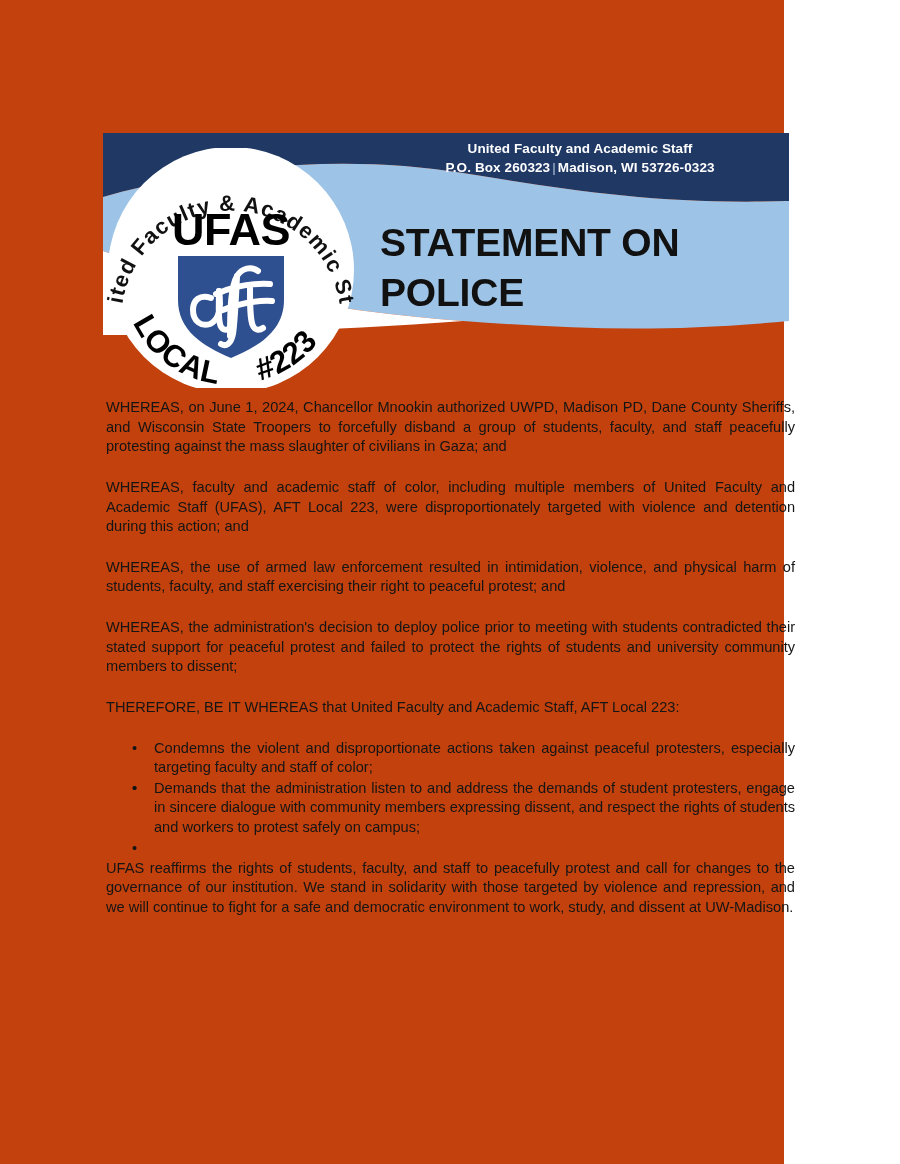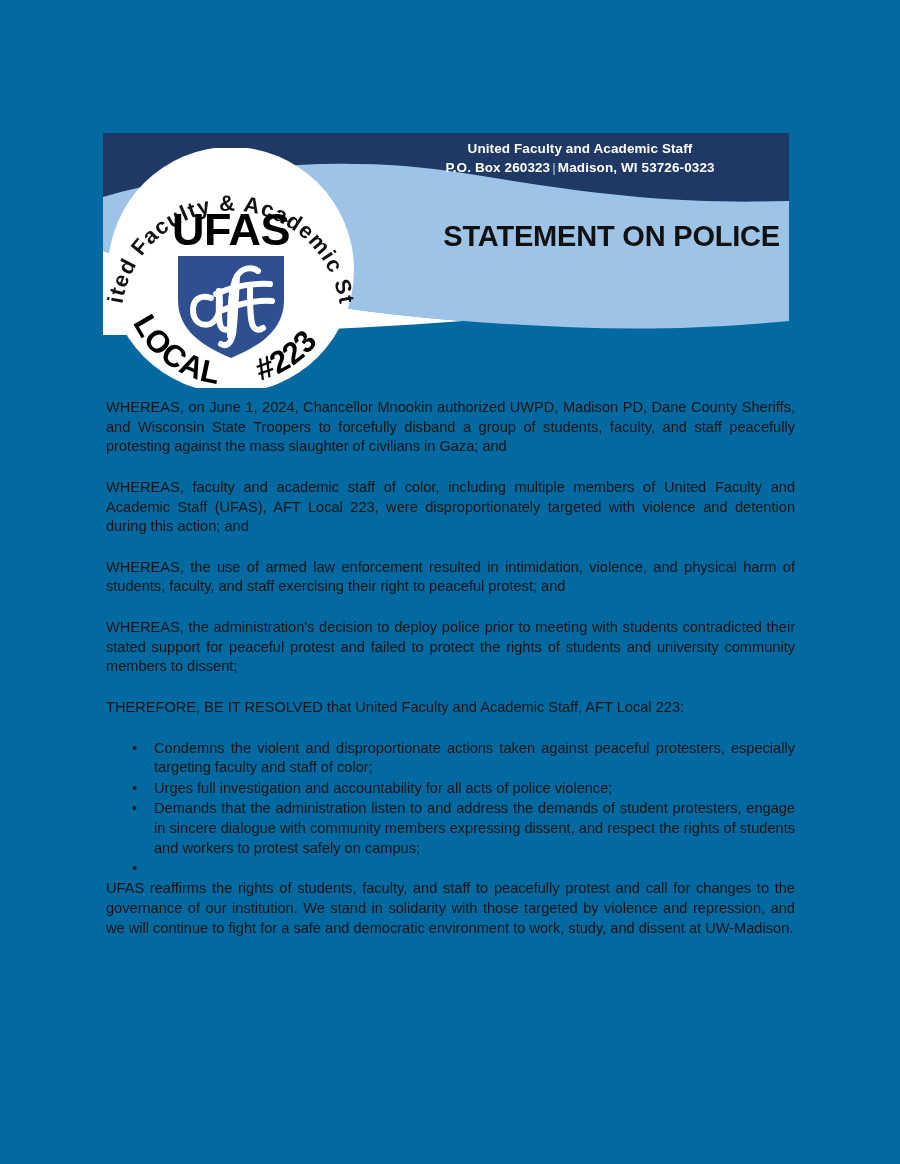--- a/index.html
+++ b/index.html
@@ -13,23 +13,23 @@
     position: relative;
     font-family: "Liberation Sans", sans-serif;
     color: #000000;
     overflow: hidden;
   }
 
   
   .page {
     position: absolute;
     left: 0; top: 0;
-    width: 900px;
+    width: 784px;
     height: 1164px;
-    background: #0369a1;
+    background: #c2410c;
   }
 
   
   .header-banner {
     position: absolute;
     left: 103px;
     top: 133px;
     width: 686px;
     height: 202px;
   }
@@ -55,23 +55,23 @@
     color: #b9c8de;
     font-weight: normal;
     padding: 0 2px;
   }
 
   .doc-title {
     position: absolute;
     left: 380px;
     top: 218px;
     width: 400px;
-    text-align: right;
+    text-align: left;
     color: #111111;
-    font-size: 29px;
+    font-size: 39px;
     font-weight: bold;
     line-height: 1.29;
     letter-spacing: -0.2px;
   }
 
   
   .logo {
     position: absolute;
     left: 100px;
     top: 148px;
@@ -207,30 +207,29 @@
     </svg>
   </div>
 
   <div class="body-content">
 
     <p class="para">WHEREAS, on June 1, 2024, Chancellor Mnookin authorized UWPD, Madison PD, Dane County Sheriffs, and Wisconsin State Troopers to forcefully disband a group of students, faculty, and staff peacefully protesting against the mass slaughter of civilians in Gaza; and</p>
     <p class="para">WHEREAS, faculty and academic staff of color, including multiple members of United Faculty and Academic Staff (UFAS), AFT Local 223, were disproportionately targeted with violence and detention during this action; and</p>
     <p class="para">WHEREAS, the use of armed law enforcement resulted in intimidation, violence, and physical harm of students, faculty, and staff exercising their right to peaceful protest; and</p>
     <p class="para">WHEREAS, the administration's decision to deploy police prior to meeting with students contradicted their stated support for peaceful protest and failed to protect the rights of students and university community members to dissent;</p>
 
-    <p class="para">THEREFORE, BE IT RESOLVED that United Faculty and Academic Staff, AFT Local 223:</p>
+    <p class="para">THEREFORE, BE IT WHEREAS that United Faculty and Academic Staff, AFT Local 223:</p>
 
     <ul class="resolve-list">
       <li>
         <span class="bullet">•</span>
         <span>Condemns the violent and disproportionate actions taken against peaceful protesters, especially targeting faculty and staff of color;</span>
       </li>
       <li>
         <span class="bullet">•</span>
-        <span>Urges full investigation and accountability for all acts of police violence;</span>
       </li>
       <li>
         <span class="bullet">•</span>
         <span>Demands that the administration listen to and address the demands of student protesters, engage in sincere dialogue with community members expressing dissent, and respect the rights of students and workers to protest safely on campus;</span>
       </li>
       <li>
         <span class="bullet">•</span>
       </li>
     </ul>
 

